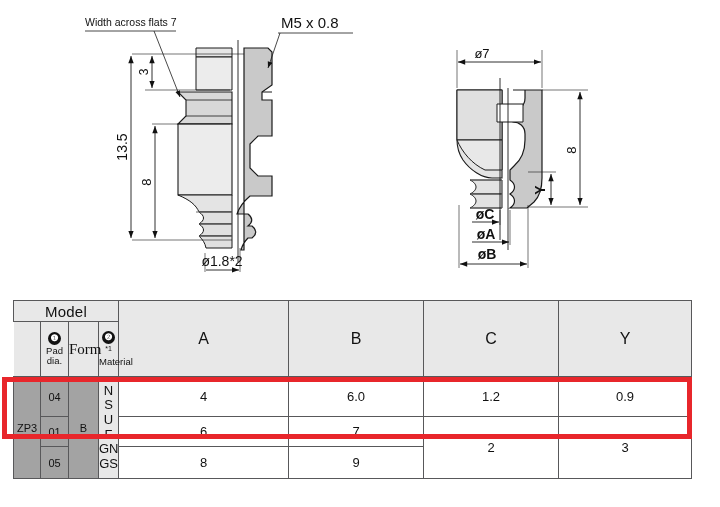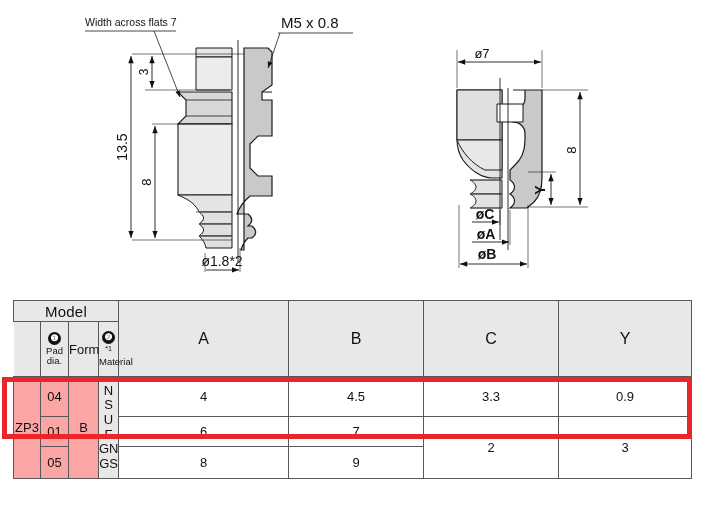--- a/index.html
+++ b/index.html
@@ -38,22 +38,22 @@
   .hdr{background:#e8e8e8;}
   .hdr-model{font-size:15px;height:20px;letter-spacing:.2px;}
   .hdr-dim{font-size:16px;font-weight:bold;}
   .hdr-sub{font-size:9.5px;line-height:1.05;}
   .hdr-sub .bullet{
     display:inline-block;width:13px;height:13px;border-radius:50%;
     background:#111;color:#fff;font-size:9px;line-height:13px;
     text-align:center;font-weight:bold;margin-bottom:1px;
   }
   .hdr-sub .sup{font-size:7px;vertical-align:super;}
-  .hdr-form{font-size:13px;}
-  .cell-lbl{background:#fca5a5;font-size:13px;font-weight:bold;margin-top:28px;}
+  .hdr-form{font-size:15px;font-family:Liberation Serif, serif;}
+  .cell-lbl{background:#a3a3a3;font-size:11px;font-weight:bold;margin-top:28px;}
   .cell-val{background:#ffffff;font-size:13px;}
   .matcell{background:#e8e8e8;font-size:13px;font-weight:bold;line-height:1.12;}
   .outer-top{border-top:2px solid #111;}
   .outer-bot{border-bottom:2px solid #111;}
 
   
   .redbox{
     position:absolute;
     left:2px;top:377px;width:690px;height:62px;
     border:5px solid #e8262b;
@@ -236,22 +236,22 @@
           <td class="cell-lbl" rowspan="3">B</td>
           <td class="matcell" rowspan="3">
             <div>N</div>
             <div>S</div>
             <div>U</div>
             <div>F</div>
             <div>GN</div>
             <div>GS</div>
           </td>
           <td class="cell-val">4</td>
-          <td class="cell-val">4.5</td>
-          <td class="cell-val">3.3</td>
+          <td class="cell-val">6.0</td>
+          <td class="cell-val">1.2</td>
           <td class="cell-val">0.9</td>
         </tr>
 
         <tr style="height:30px">
           <td class="cell-lbl">01</td>
           <td class="cell-val">6</td>
           <td class="cell-val">7</td>
           <td class="cell-val" rowspan="2">2</td>
           <td class="cell-val" rowspan="2">3</td>
         </tr>

